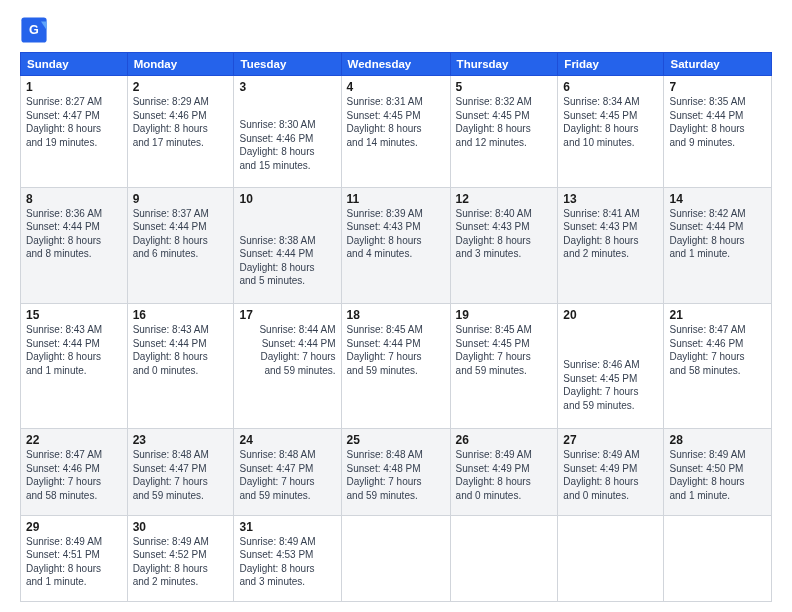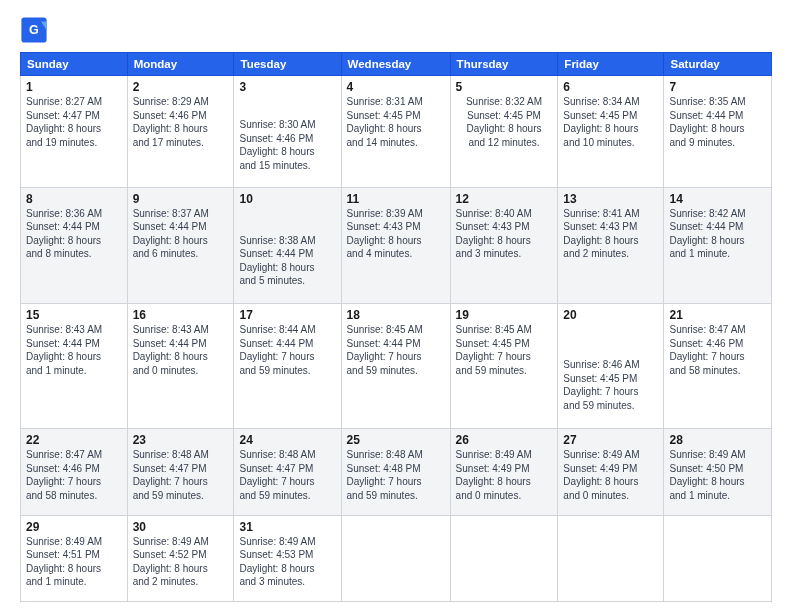--- a/index.html
+++ b/index.html
@@ -151,21 +151,21 @@
           </td>
           <td>
             <span class="day-num">4</span>
             <div class="day-info" style="white-space: pre-line;">Sunrise: 8:31 AM
 Sunset: 4:45 PM
 Daylight: 8 hours
 and 14 minutes.</div>
           </td>
           <td>
             <span class="day-num">5</span>
-            <div class="day-info" style="white-space: pre-line; text-align: center;">Sunrise: 8:32 AM
+            <div class="day-info" style="white-space: pre-line;">Sunrise: 8:32 AM
 Sunset: 4:45 PM
 Daylight: 8 hours
 and 12 minutes.</div>
           </td>
           <td>
             <span class="day-num">6</span>
             <div class="day-info" style="white-space: pre-line;">Sunrise: 8:34 AM
 Sunset: 4:45 PM
 Daylight: 8 hours
 and 10 minutes.</div>
@@ -239,21 +239,21 @@
           </td>
           <td>
             <span class="day-num">16</span>
             <div class="day-info" style="white-space: pre-line;">Sunrise: 8:43 AM
 Sunset: 4:44 PM
 Daylight: 8 hours
 and 0 minutes.</div>
           </td>
           <td>
             <span class="day-num">17</span>
-            <div class="day-info" style="white-space: pre-line;">Sunrise: 8:44 AM
+            <div class="day-info" style="white-space: pre-line; text-align: right;">Sunrise: 8:44 AM
 Sunset: 4:44 PM
 Daylight: 7 hours
 and 59 minutes.</div>
           </td>
           <td>
             <span class="day-num">18</span>
             <div class="day-info" style="white-space: pre-line;">Sunrise: 8:45 AM
 Sunset: 4:44 PM
 Daylight: 7 hours
 and 59 minutes.</div>

